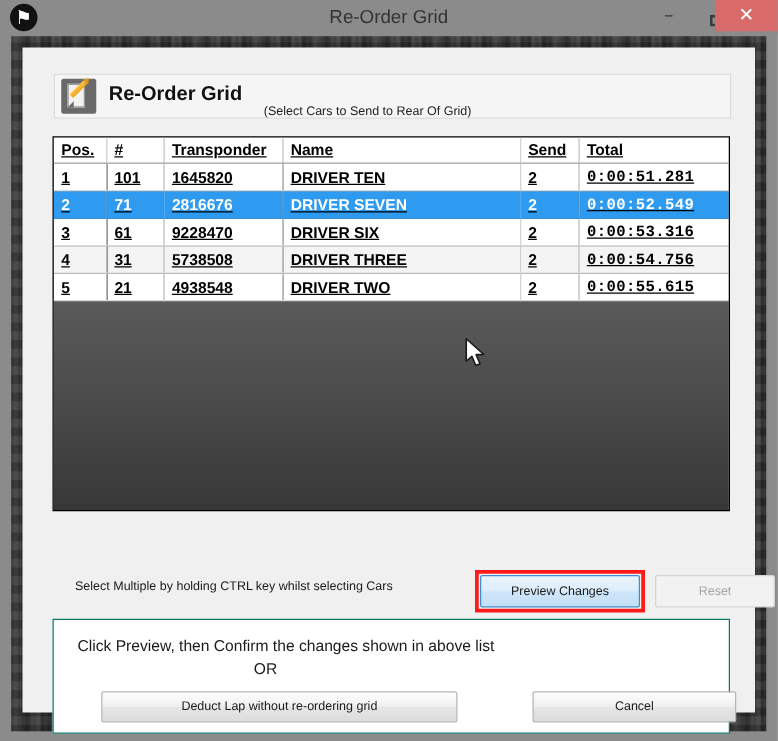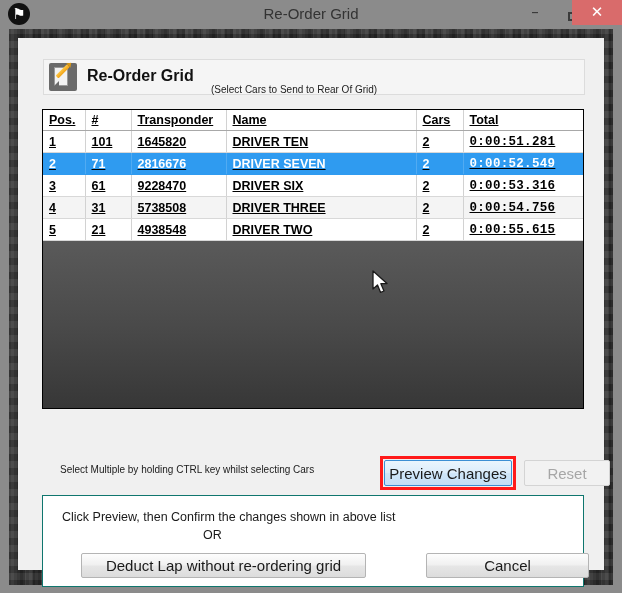--- a/index.html
+++ b/index.html
@@ -268,21 +268,21 @@
   #hint-text {
     position: absolute;
     left: 42px; top: 426px;
     font-size: 10px;
     color: #1a1a1a;
     white-space: nowrap;
   }
   .btn {
     position: absolute;
     font-family: "Liberation Sans", sans-serif;
-    font-size: 15px;
+    font-size: 10px;
     color: #1a1a1a;
     background: linear-gradient(180deg, #fdfdfd 0%, #f0f0f0 48%, #e6e6e6 52%, #dcdcdc 100%);
     border: 1px solid #b4b4b4;
     border-radius: 2px;
     box-sizing: border-box;
     text-align: center;
     cursor: default;
     padding: 0;
   }
   .btn.disabled {
@@ -301,21 +301,21 @@
   #red-box {
     position: absolute;
     left: 362px; top: 418px;
     width: 136px; height: 34px;
     border: 3px solid #ff1a1a;
     box-sizing: border-box;
     pointer-events: none;
   }
   #btn-reset {
     left: 506px; top: 422px;
-    width: 86px; height: 26px;
+    width: 96px; height: 26px;
   }
 
   
   #bottom-panel {
     position: absolute;
     left: 24px; top: 457px;
     width: 542px;
     height: 92px;
     background: #ffffff;
     border: 1px solid #0f766e;
@@ -383,21 +383,21 @@
     </div>
 
     <div id="listbox">
       <table class="grid">
         <thead>
           <tr>
             <th class="c-pos">Pos.</th>
             <th class="c-num">#</th>
             <th class="c-tx">Transponder</th>
             <th class="c-name">Name</th>
-            <th class="c-laps">Cars</th>
+            <th class="c-laps">Send</th>
             <th class="c-total mono">Total</th>
           </tr>
         </thead>
         <tbody id="grid-body">
             <tr>
               <td class="c-pos">1</td>
               <td class="c-num">101</td>
               <td class="c-tx">1645820</td>
               <td class="c-name">DRIVER TEN</td>
               <td class="c-laps">2</td>

